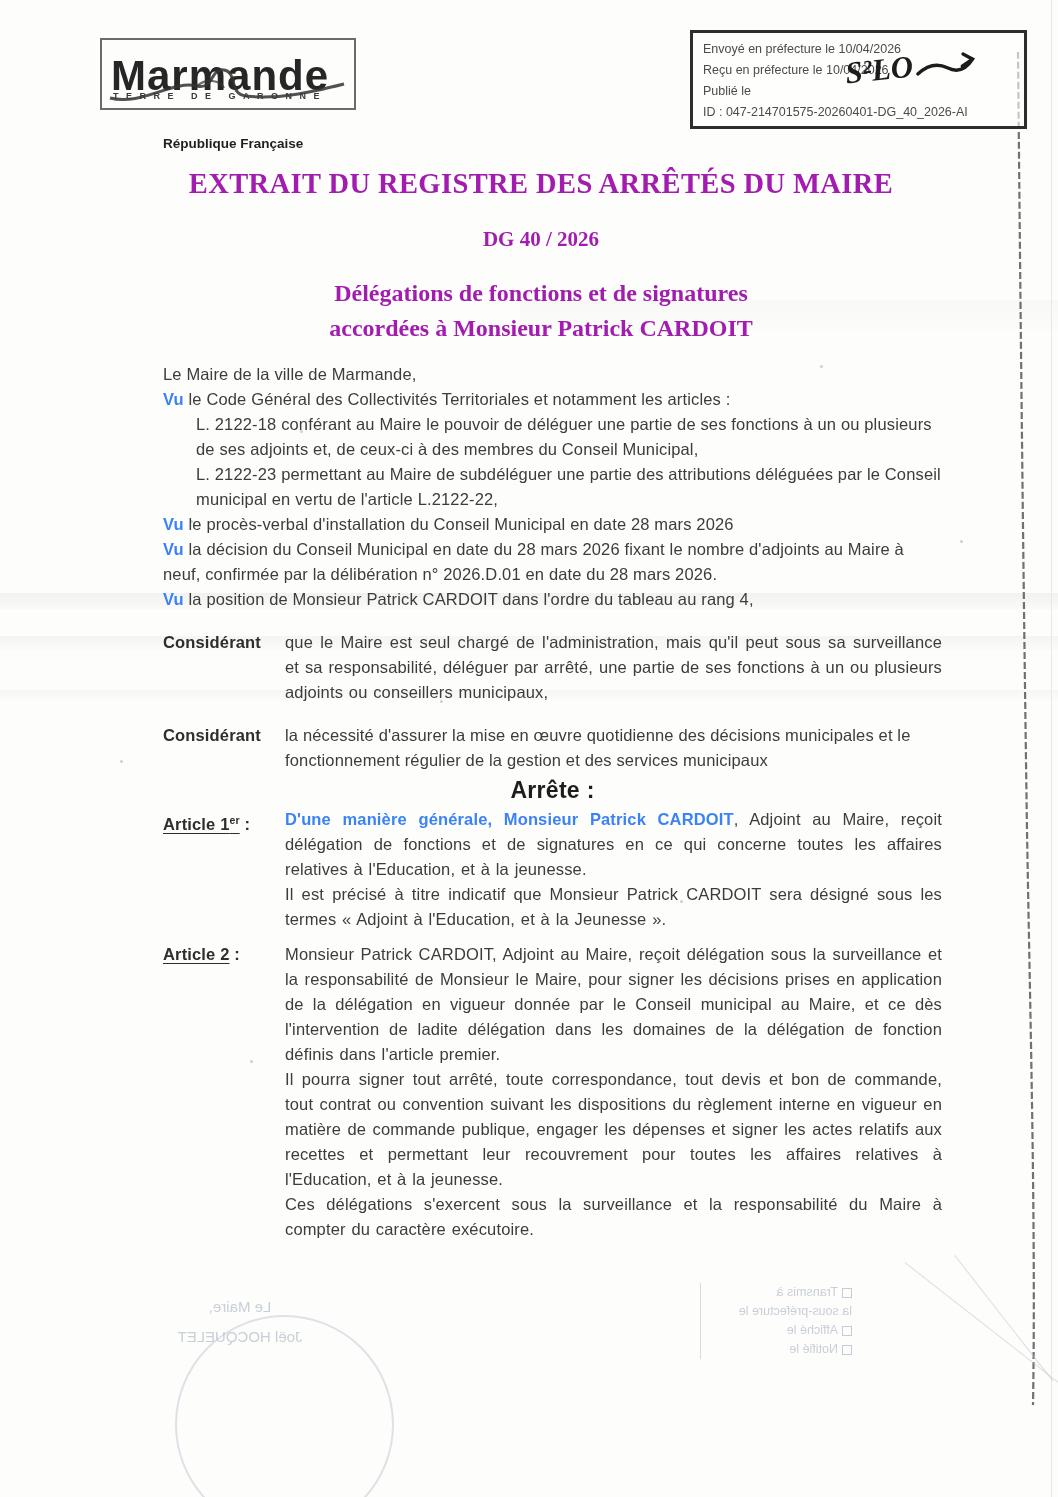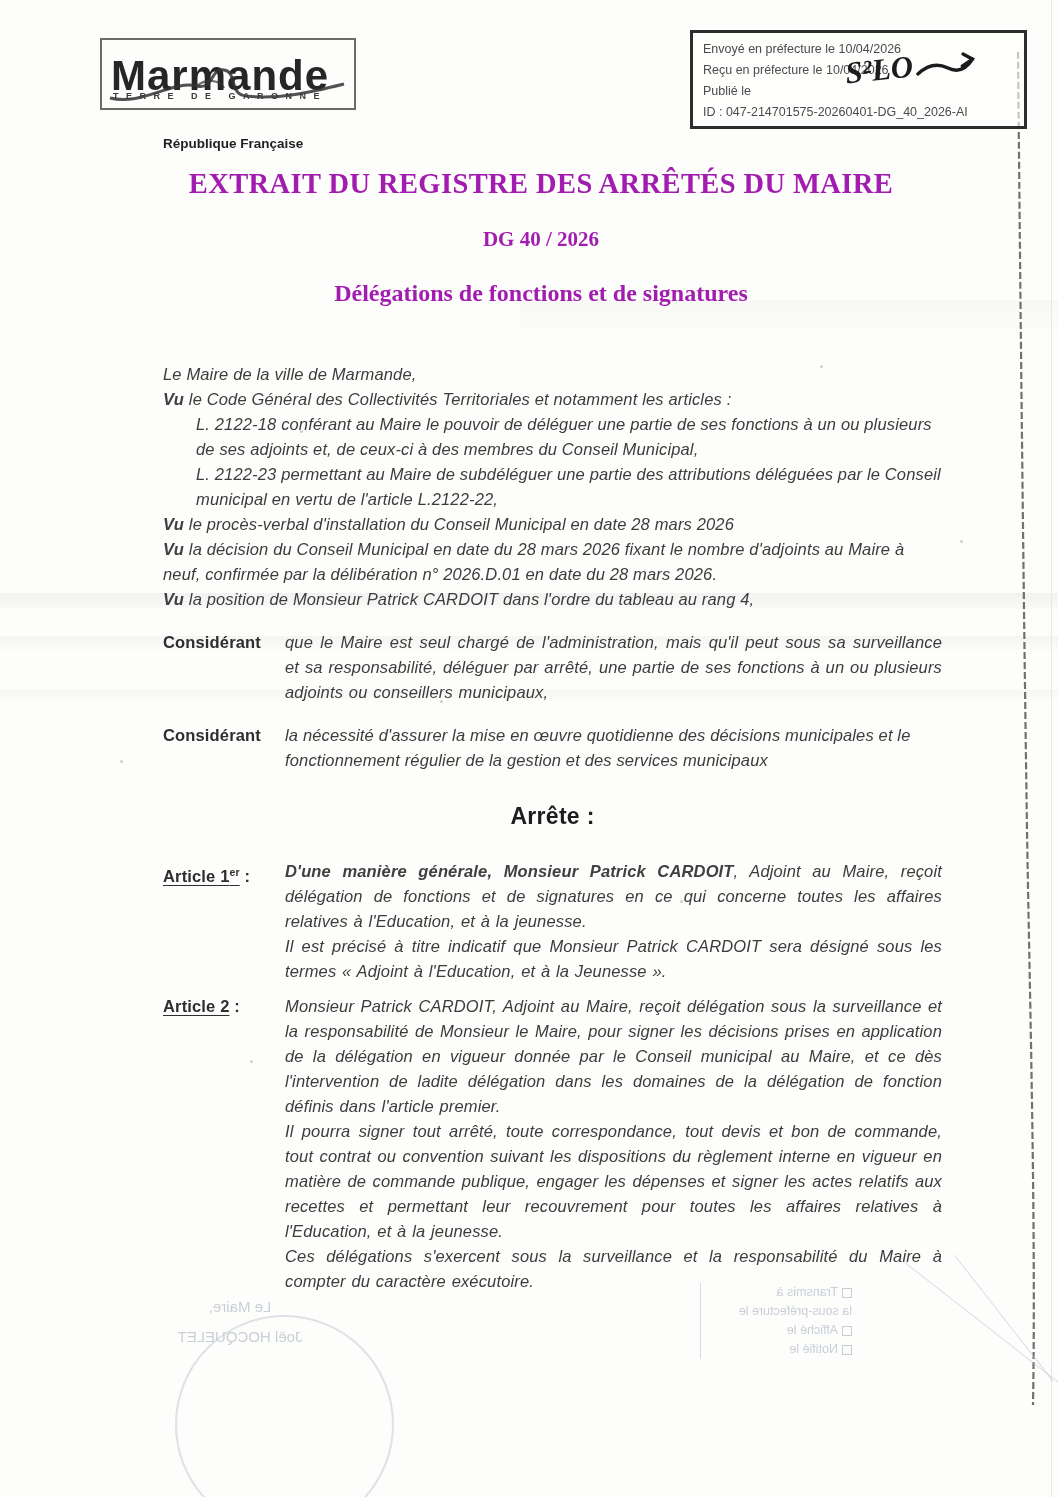--- a/index.html
+++ b/index.html
@@ -39,30 +39,30 @@
   .flourish { margin-left:2px; margin-top:10px; }
   
   .titles { position:absolute; left:0; top:168px; width:1058px; text-align:center;
     color:#a21caf; font-family:"Liberation Serif", serif; }
   .doc-title { font-size:28.5px; font-weight:bold; letter-spacing:.4px; padding-left:24px; }
   .doc-ref { margin-top:27px; font-size:21px; font-weight:bold; padding-left:24px; }
   .doc-subject { margin-top:24px; font-size:24px; font-weight:bold; line-height:35px; padding-left:24px; }
   
   .doc-body { position:absolute; left:163px; top:362px; width:779px;
     font-size:16.5px; line-height:25px; letter-spacing:.15px; color:#3c3c3c; }
-  .doc-body p { margin:0;font-style:italic; }
+  .doc-body p { margin:0; }
   .mt10{margin-top:10px}.mt15{margin-top:15px}.mt18{margin-top:18px}
-  .mt20{margin-top:20px}.mt26{margin-top:26px}
+  .mt20{margin-top:20px}.mt26{}
   .sub { padding-left:33px; }
   .hang { position:relative; padding-left:122px; box-sizing:border-box; }
   .hang-label { position:absolute; left:0; top:0; font-weight:bold; color:#2e2e2e; white-space:nowrap; }
   .just { text-align:justify; word-spacing:1px; }
   .u { text-decoration:underline; text-underline-offset:3px; }
   sup { font-size:10.5px; }
-  strong { color:#404040; }
+  strong { color:#3b82f6; }
   .arrete { text-align:center; font-size:23px; font-weight:bold; color:#1d1d1d;
     letter-spacing:.3px; line-height:34px; }
   
   .bleed { position:absolute; color:#c9cfd8; transform:scaleX(-1); filter:blur(.4px); }
   .bleed p { margin:0; }
   .bleed-signer { left:140px; top:1292px; width:200px; text-align:center;
     font-size:15px; line-height:30px; }
   .bleed-box { left:700px; top:1283px; width:145px; font-size:12.5px; line-height:19px;
     border-right:1px solid rgba(190,198,208,.6); padding-right:6px; }
   .bleed-box .cb { display:inline-block; width:8px; height:8px;
@@ -117,20 +117,21 @@
     <svg class="flourish" width="74" height="30">
       <path d="M2,18 q16,-12 30,-3 t26,-6 l-9,-6 m9,6 l-11,6" fill="none" stroke="#1c1c1c" stroke-width="3.4" stroke-linecap="round"></path>
     </svg>
   </div>
 
   <div class="titles">
     <div class="doc-title">EXTRAIT DU REGISTRE DES ARRÊTÉS DU MAIRE</div>
     <div class="doc-ref">DG 40 / 2026</div>
     <div class="doc-subject">
       <div>Délégations de fonctions et de signatures</div>
+      <div>accordées à Monsieur Patrick CARDOIT</div>
     </div>
   </div>
 
   <div class="doc-body">
 
     <p>Le Maire de la ville de Marmande,</p>
 
     <p class="mt18"><strong>Vu</strong><span> le Code Général des Collectivités Territoriales et notamment les articles :</span></p>
     <p class="sub">L. 2122-18 conférant au Maire le pouvoir de déléguer une partie de ses fonctions à un ou plusieurs de ses adjoints et, de ceux-ci à des membres du Conseil Municipal,</p>
     <p class="sub">L. 2122-23 permettant au Maire de subdéléguer une partie des attributions déléguées par le Conseil municipal en vertu de l'article L.2122-22,</p>

